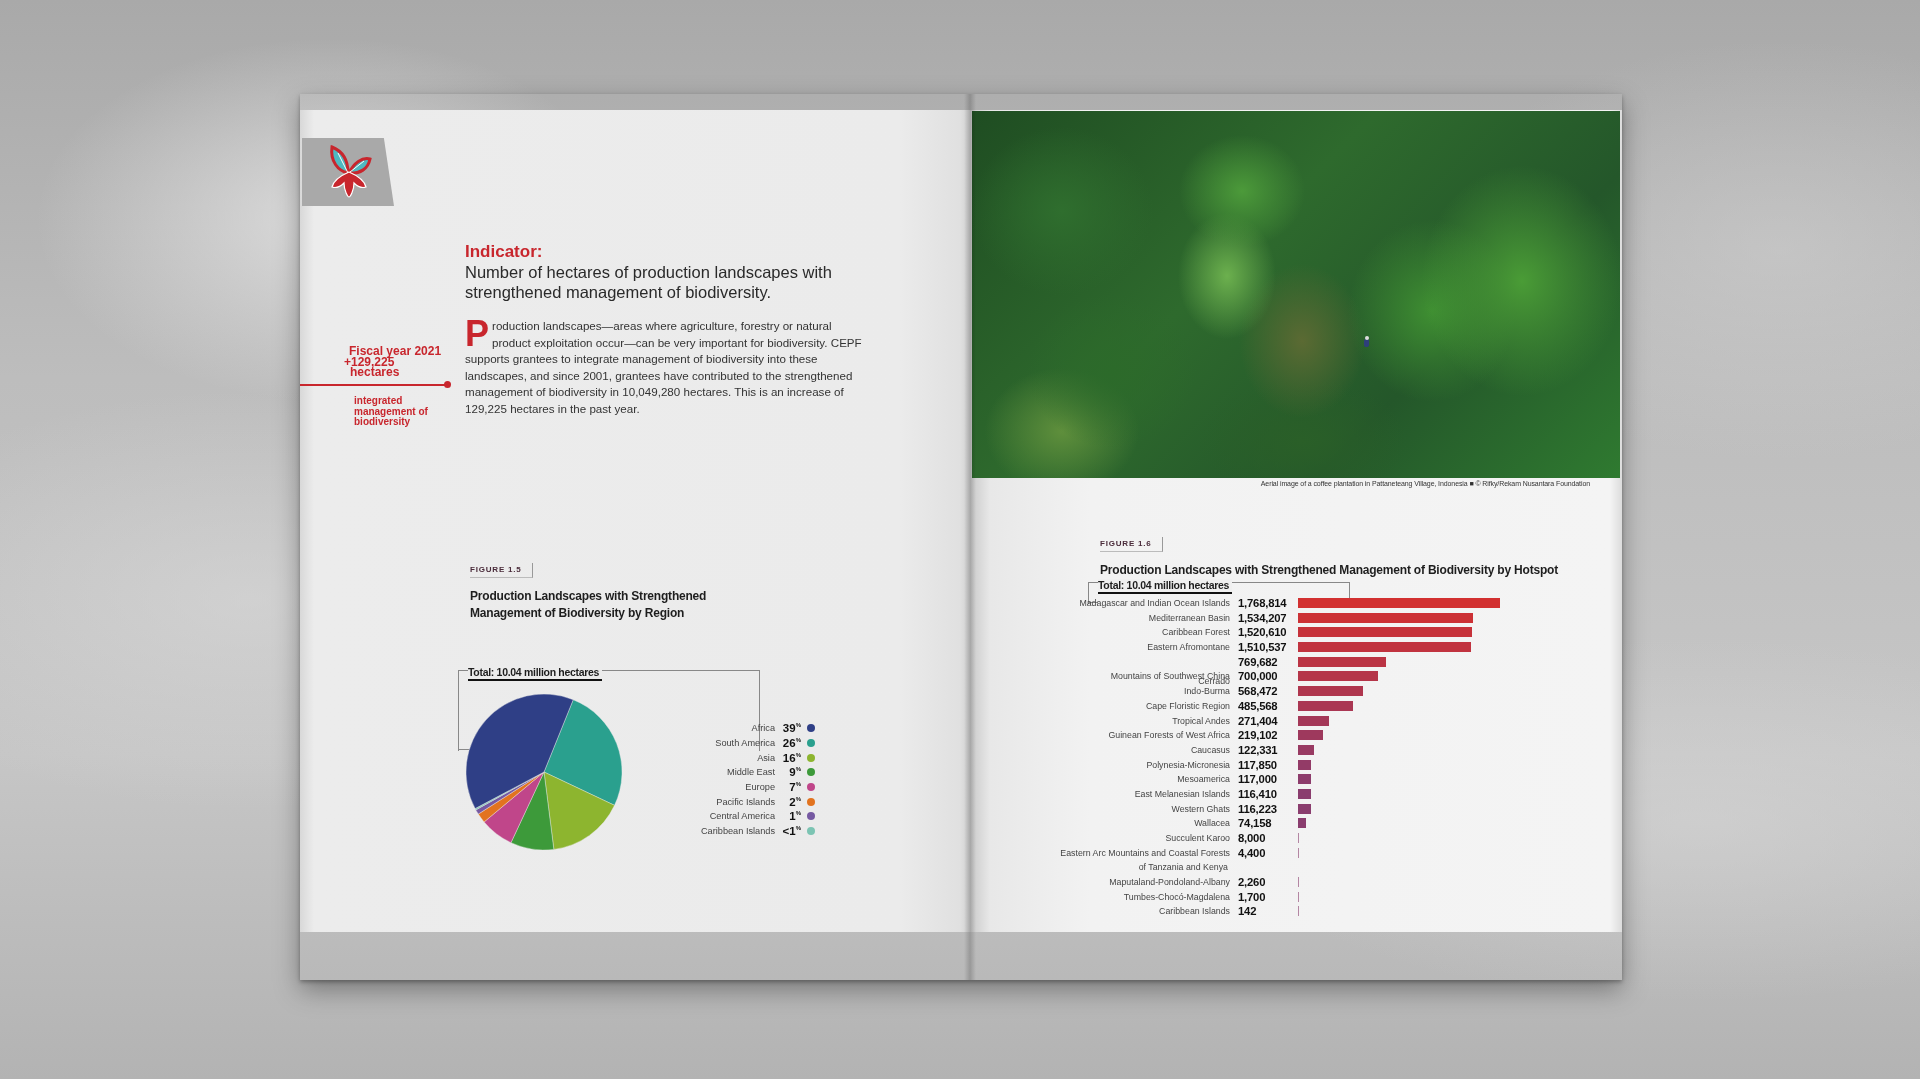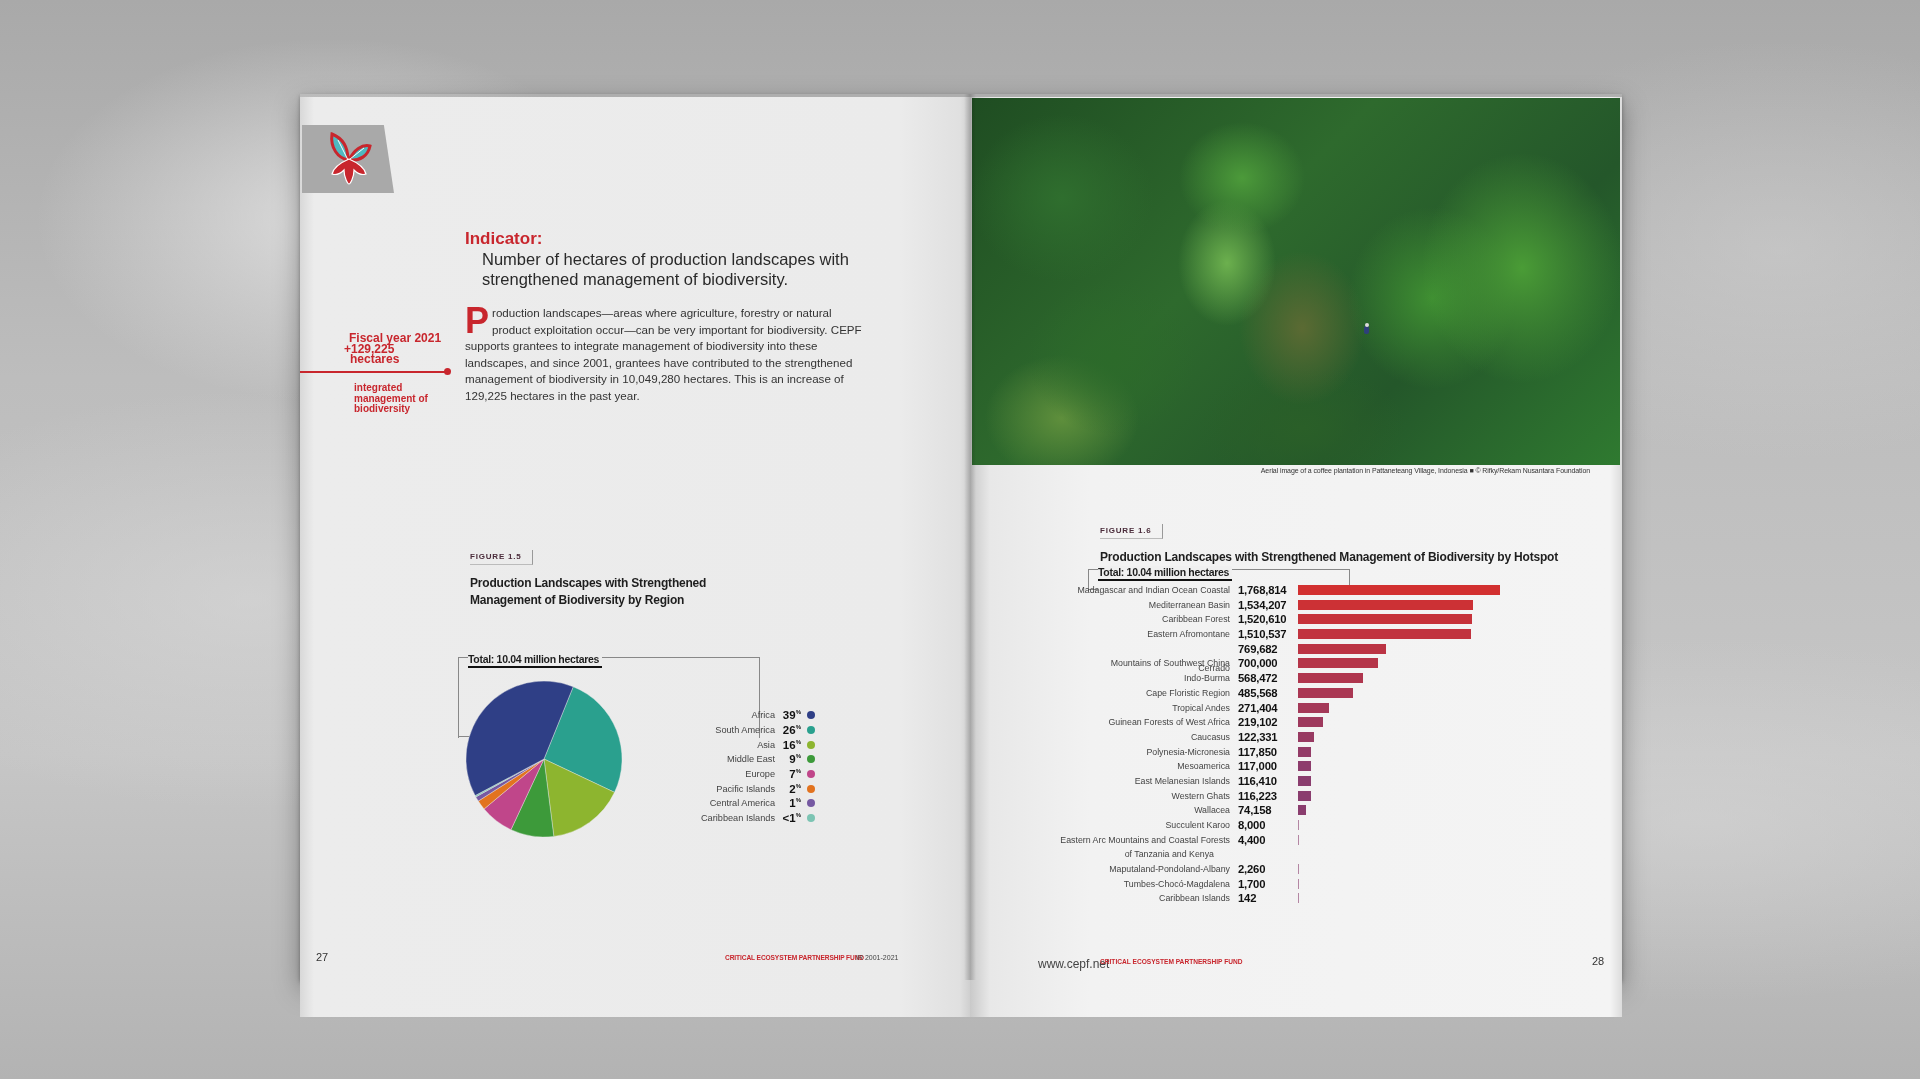--- a/index.html
+++ b/index.html
@@ -13,39 +13,39 @@
     background:
       radial-gradient(ellipse 420px 260px at 330px 220px, rgba(235,235,235,.7), rgba(235,235,235,0) 70%),
       radial-gradient(ellipse 600px 300px at 250px 600px, rgba(220,220,220,.55), rgba(220,220,220,0) 70%),
       radial-gradient(ellipse 500px 300px at 1780px 250px, rgba(210,210,210,.5), rgba(210,210,210,0) 70%),
       radial-gradient(ellipse 700px 260px at 1700px 820px, rgba(215,215,215,.55), rgba(215,215,215,0) 70%);
   }
   .spread {
     position:absolute; left:300px; top:94px; width:1322px; height:886px;
     box-shadow: 0 10px 24px rgba(0,0,0,.35), 0 2px 4px rgba(0,0,0,.3);
   }
-  .page { position:absolute; top:3px; height:920px; background:#ececec; overflow:hidden; }
+  .page { position:absolute; top:16px; height:822px; background:#ececec; overflow:hidden; }
   .page.left {
     left:0; width:670px;
     background: linear-gradient(90deg, #d8d8d8 0px, #ececec 14px, #ebebeb 600px, #e0e0e0 660px, #cfcfcf 670px);
   }
   .page.right {
     left:670px; width:652px;
     background: linear-gradient(90deg, #c9c9c9 0px, #e8e8e8 20px, #f2f2f2 120px, #f4f4f4 640px, #dcdcdc 652px);
   }
   .spine { position:absolute; left:664px; top:0; width:12px; height:886px;
     background: linear-gradient(90deg, rgba(0,0,0,.0), rgba(0,0,0,.18), rgba(0,0,0,0)); z-index:5; }
 
   
   .logo-tab { position:absolute; left:2px; top:28px; width:92px; height:68px; background:#a9a9a9;
     clip-path: polygon(0 0, 89% 0, 100% 100%, 0 100%); }
   .logo-tab svg { position:absolute; left:22px; top:5px; }
   .ind-head { position:absolute; left:165px; top:132px; width:420px; }
   .ind-label { color:#c8262d; font-weight:bold; font-size:17px; font-family:"Liberation Sans Narrow","Liberation Sans",sans-serif; }
-  .ind-text { color:#2a2a2a; font-size:16.5px; line-height:20px;margin-left:17px; }
+  .ind-text { color:#2a2a2a; font-size:16.5px; line-height:20px; }
   .body-text { position:absolute; left:165px; top:208px; width:400px; color:#333; font-size:11.6px; line-height:16.6px; }
   .body-text p { margin:0 0 16px 0; }
   .dropcap { float:left; color:#c8262d; font-weight:bold; font-size:36px; line-height:30px; margin:1px 3px 0 0; }
   .margin-note { position:absolute; left:0; top:236px; width:150px; }
   .mn-top { position:absolute; left:49px; top:0; color:#c8262d; font-weight:bold; font-size:12px; line-height:10.5px; }
   .mn-line { position:absolute; left:0; top:38px; width:146px; height:2px; background:#c8262d; }
   .mn-dot { position:absolute; left:144px; top:35px; width:7px; height:7px; border-radius:50%; background:#c8262d; }
   .mn-bottom { position:absolute; left:54px; top:50px; color:#c8262d; font-weight:bold; font-size:10px; line-height:10.5px; width:90px; }
 
   .fig-tag { display:inline-block; font-size:8px; font-weight:bold; letter-spacing:.8px; color:#4a2b3a;
@@ -226,21 +226,21 @@
     <div class="fig16">
       <div class="fig-tag">FIGURE 1.6</div>
       <div class="fig-title">Production  Landscapes with Strengthened Management of Biodiversity by Hotspot</div>
       <div class="bracket"></div>
       <div class="bracket-stub"></div>
       <div style="position:absolute; left:-2px; top:43px;">
         <span class="fig-total" style="background:#f0f0f0">Total: 10.04 million hectares</span>
       </div>
       <div class="bars" id="bars">
           <div class="bar-row">
-            <div class="bar-name" style="right: 336px;">Madagascar and Indian Ocean Coastal</div>
+            <div class="bar-name" style="right: 336px;">Madagascar and Indian Ocean Islands</div>
             <div class="bar-val">1,768,814</div>
             <div class="bar" style="background: rgb(210, 48, 48); width: 202px;"></div>
           </div>
           <div class="bar-row">
             <div class="bar-name" style="right: 336px;">Mediterranean Basin</div>
             <div class="bar-val">1,534,207</div>
             <div class="bar" style="background: rgb(204, 49, 53); width: 175.208px;"></div>
           </div>
           <div class="bar-row">
             <div class="bar-name" style="right: 336px;">Caribbean Forest</div>
@@ -313,21 +313,21 @@
             <div class="bar" style="background: rgb(138, 61, 110); width: 8.4689px;"></div>
           </div>
           <div class="bar-row">
             <div class="bar-name" style="right: 336px;">Succulent Karoo</div>
             <div class="bar-val">8,000</div>
             <div class="bar" style="background: rgb(138, 61, 110); width: 1px; opacity: 0.6;"></div>
           </div>
           <div class="bar-row tall">
             <div class="bar-name" style="right: 336px;">
               <div>Eastern Arc Mountains and Coastal Forests</div>
-              <div style="margin-right: 16px;">of Tanzania and Kenya</div>
+              <div style="margin-right: 2px;">of Tanzania and Kenya</div>
             </div>
             <div class="bar-val">4,400</div>
             <div class="bar" style="background: rgb(138, 61, 110); width: 1px; opacity: 0.6;"></div>
           </div>
           <div class="bar-row">
             <div class="bar-name" style="right: 336px;">Maputaland-Pondoland-Albany</div>
             <div class="bar-val">2,260</div>
             <div class="bar" style="background: rgb(138, 61, 110); width: 1px; opacity: 0.6;"></div>
           </div>
           <div class="bar-row">

